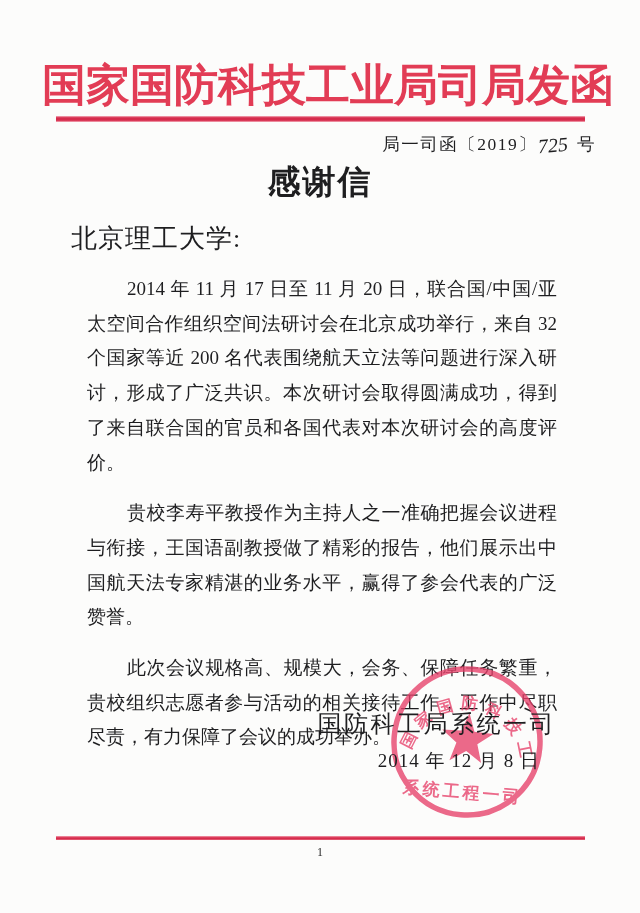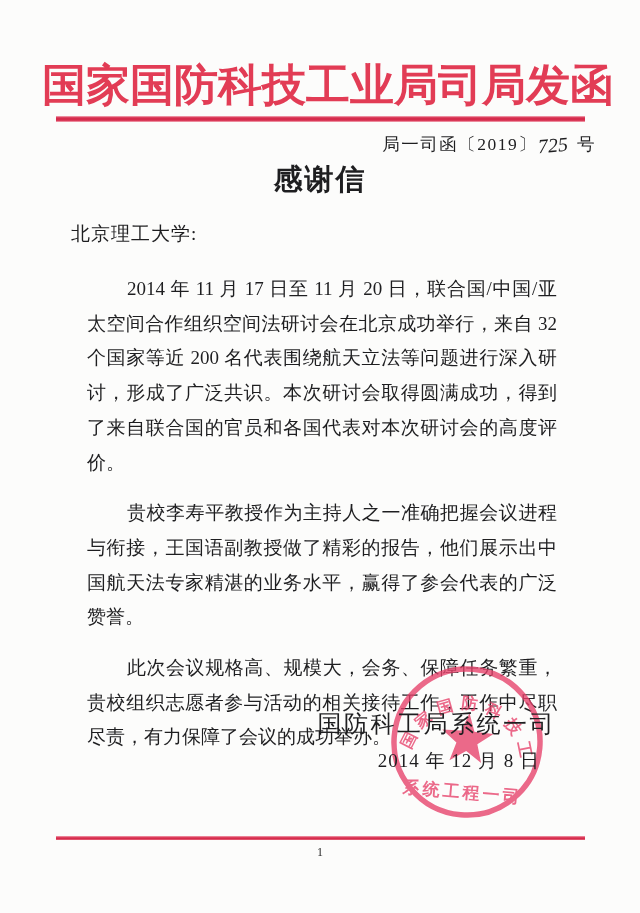--- a/index.html
+++ b/index.html
@@ -55,29 +55,29 @@
     top: 2px;
     margin: 0 3px 0 1px;
   }
   .title {
     position: absolute;
     top: 160px;
     left: 0;
     width: 100%;
     margin: 0;
     text-align: center;
-    font-size: 29px;
+    font-size: 33px;
     font-weight: bold;
     letter-spacing: 2px;
   }
   .salutation {
     position: absolute;
     top: 221px;
     left: 71px;
-    font-size: 19px;
+    font-size: 26px;
     letter-spacing: 1px;
   }
   .body-text {
     position: absolute;
     top: 256px;
     left: 71px;
     width: 502px;
     font-size: 19px;
     line-height: 34.7px;
     text-align: justify;

